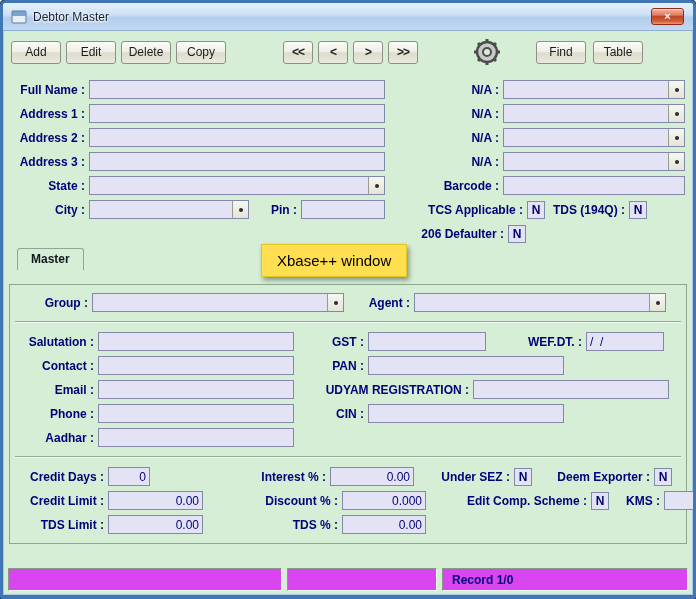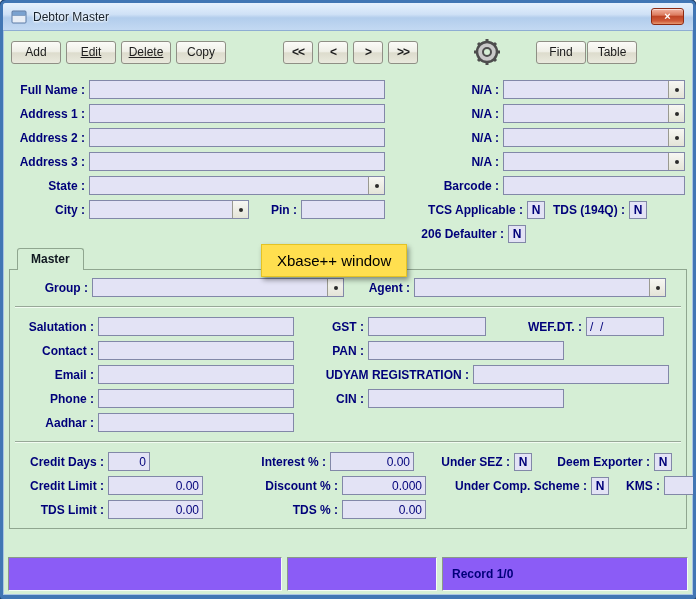--- a/index.html
+++ b/index.html
@@ -18,24 +18,24 @@
     background:linear-gradient(180deg,#f3b4a2 0%,#dd7d60 40%,#bf4526 50%,#cf5a38 80%,#e79a72 100%);
     color:#fff;font-size:11px;font-weight:bold;line-height:15px;text-align:center;cursor:pointer;
     box-shadow:inset 0 1px 0 rgba(255,255,255,.55)}
 
   
   .toolbar{display:flex;align-items:center;padding:5px 8px 3px;gap:5px}
   .btn{height:23px;min-width:50px;padding:0 0;border:1px solid #8f8f85;border-radius:3px;
     background:linear-gradient(180deg,#fbfbf8 0%,#efefe7 45%,#dddccd 52%,#e9e9dd 100%);
     font-size:12px;color:#1c1c1c;display:flex;align-items:center;justify-content:center;cursor:pointer;white-space:nowrap}
   .btn.nav{min-width:30px;padding:0 5px;font-weight:bold;letter-spacing:-1px}
-  .ul{text-decoration:underline}
+  .ul{}
   .grp-nav{margin-left:52px;display:flex;gap:5px}
   .gear-btn{margin-left:46px;background:none;border:none;cursor:pointer;display:flex;align-items:center}
-  .grp-find{margin-left:26px;display:flex;gap:1px}
+  .grp-find{margin-left:26px;display:flex;gap:7px}
 
   
   .form{padding:9px 8px 0}
   .frow{display:flex;align-items:center;height:19px;margin-bottom:5px}
   .lbl{font-size:12px;font-weight:bold;color:#00007a;text-align:right;padding-right:4px;white-space:nowrap;flex:0 0 auto}
   .fld{height:19px;background:#e3e3f5;border:1px solid #8288a8;font-size:12px;color:#00007a;padding:0 3px;
     font-family:inherit;outline:none;flex:0 0 auto}
   .num{text-align:right}
   .nbox{width:18px;height:18px;text-align:center;padding:0;font-weight:bold}
   .combo{display:flex;align-items:stretch;height:19px;background:#e3e3f5;border:1px solid #8288a8;flex:0 0 auto}
@@ -55,27 +55,27 @@
   .sp38{flex:0 0 38px;height:1px}.sp159{flex:0 0 159px;height:1px}
 
   
   .tooltip{position:absolute;left:258px;top:241px;z-index:20;background:#ffdf4f;border:1px solid #e4c324;
     padding:7px 15px;font-size:15px;color:#000;box-shadow:2px 3px 5px rgba(0,0,0,.4);white-space:nowrap}
 
   
   .tabbar{display:flex;padding-left:14px;margin-top:4px;position:relative;z-index:2}
   .tab{background:#d5eed5;border:1px solid #8fa68f;border-bottom:none;border-radius:3px 3px 0 0;
     padding:3px 13px 4px;font-size:12px;font-weight:bold;color:#101820;margin-bottom:-1px;cursor:pointer}
-  .panel{margin:0 6px;border:1px solid #8fa68f;background:#d5eed5;padding:8px 0 4px;position:relative;z-index:1}
+  .panel{margin:15px 6px;border:1px solid #8fa68f;background:#d5eed5;padding:8px 0 4px;position:relative;z-index:1}
   .prow{display:flex;align-items:center;height:19px;margin-bottom:5px;padding:0 10px}
   .sep{height:2px;border-top:1px solid #98a898;border-bottom:1px solid #f2fcf2;margin:9px 5px}
 
   
   .statusbar{position:absolute;left:5px;right:5px;bottom:4px;display:flex;gap:5px}
-  .status-box{height:34px;background:#8b5cf6;border:1px solid;border-color:#8a988a #f4fbf4 #f4fbf4 #8a988a}
+  .status-box{height:23px;background:#d946ef;border:1px solid;border-color:#8a988a #f4fbf4 #f4fbf4 #8a988a}
   .sb1{width:274px}.sb2{width:150px}
   .sb3{flex:1;display:flex;align-items:center;padding:0 9px;font-size:12px;font-weight:bold;color:#00007a}
 </style>
 </head>
 <body>
 
 <div class="window">
 
   <div class="titlebar">
     <svg class="app-icon" width="16" height="14" viewBox="0 0 16 14">
@@ -283,21 +283,21 @@
       <input class="fld nbox" value="N" style="">
       <span class="lbl lw122">Deem Exporter :</span>
       <input class="fld nbox" value="N" style="">
     </div>
 
     <div class="prow">
       <span class="lbl lw88">Credit Limit :</span>
       <input class="fld w95 num" value="0.00" style="">
       <span class="lbl lw117">Discount % :</span>
       <input class="fld w84 num" value="0.000" style="">
-      <span class="lbl lw165">Under Comp. Scheme :</span>
+      <span class="lbl lw165">Edit Comp. Scheme :</span>
       <input class="fld nbox" value="N" style="">
       <span class="lbl lw55">KMS :</span>
       <input class="fld w44 num" value="0" style="">
     </div>
 
     <div class="prow">
       <span class="lbl lw88">TDS Limit :</span>
       <input class="fld w95 num" value="0.00" style="">
       <span class="lbl lw117">TDS % :</span>
       <input class="fld w84 num" value="0.00" style="">

